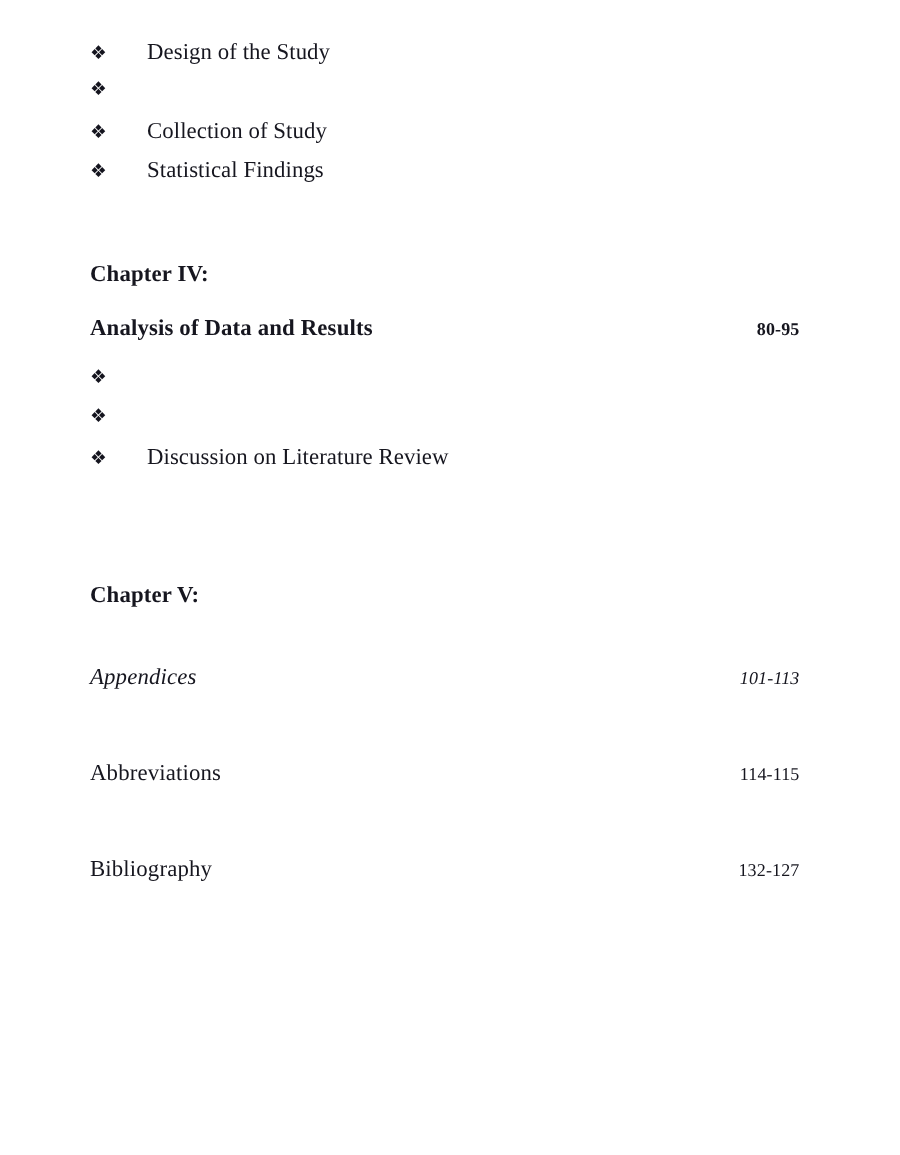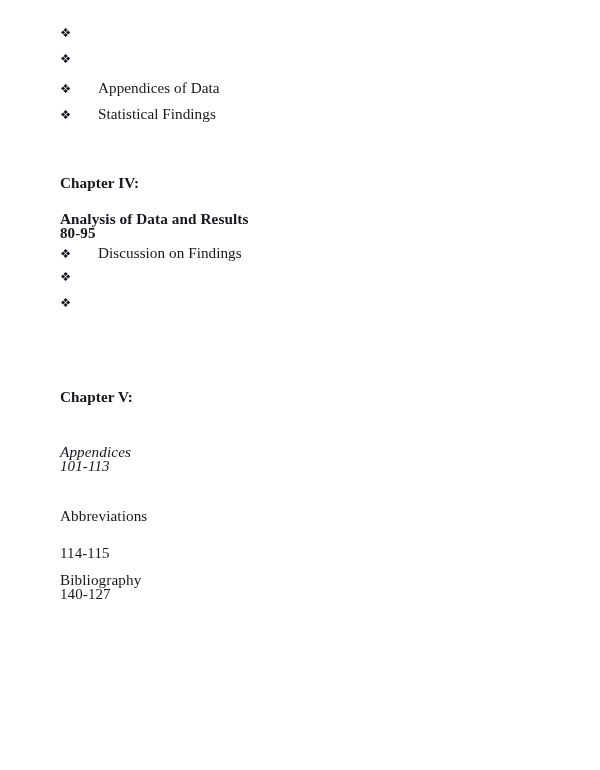--- a/index.html
+++ b/index.html
@@ -64,87 +64,87 @@
 
   
   .entry {
     position: absolute;
     left: 60px;
     width: 473px;
     display: flex;
     align-items: baseline;
     justify-content: space-between;
     white-space: nowrap;
-    flex-direction: column;
   }
   .entry-title {
     font-size: 15.2px;
     line-height: 1;
     letter-spacing: 0.1px;
   }
   .entry-pages {
-    font-size: 15px;
+    font-size: 12px;
     line-height: 1;
     text-align: center;
     letter-spacing: 0.1px;
   }
   .bold .entry-title,
   .bold .entry-pages {
     font-weight: bold;
   }
 </style>
 </head>
 <body>
 
 <div class="page">
 
   <div class="bullet-item" style="top:27px;">
     <span class="bullet-glyph">❖</span>
+    <span class="bullet-label">Design of the Study</span>
   </div>
   <div class="bullet-item" style="top:53px;">
     <span class="bullet-glyph">❖</span>
   </div>
   <div class="bullet-item" style="top:80px;">
     <span class="bullet-glyph">❖</span>
-    <span class="bullet-label">Appendices of Data</span>
+    <span class="bullet-label">Collection of Study</span>
   </div>
   <div class="bullet-item" style="top:106px;">
     <span class="bullet-glyph">❖</span>
     <span class="bullet-label">Statistical Findings</span>
   </div>
 
   <div class="chapter-label" style="top:175px;text-align:center;">Chapter IV:</div>
 
   <div class="entry bold" style="top:211px;">
     <span class="entry-title">Analysis of Data and Results</span>
     <span class="entry-pages">80-95</span>
   </div>
 
   <div class="bullet-item" style="top:245px;">
     <span class="bullet-glyph">❖</span>
-    <span class="bullet-label">Discussion on Findings</span>
   </div>
   <div class="bullet-item" style="top:271px;">
     <span class="bullet-glyph">❖</span>
   </div>
   <div class="bullet-item" style="top:297px;">
     <span class="bullet-glyph">❖</span>
+    <span class="bullet-label">Discussion on Literature Review</span>
   </div>
 
   <div class="chapter-label" style="top:349px;margin-top:40px;">Chapter V:</div>
 
 
   <div class="entry" style="top:444px;font-style:italic;">
     <span class="entry-title">Appendices</span>
     <span class="entry-pages">101-113</span>
   </div>
 
   <div class="entry" style="top:508px;gap:23px;">
     <span class="entry-title">Abbreviations</span>
     <span class="entry-pages">114-115</span>
   </div>
 
   <div class="entry" style="top:572px;">
     <span class="entry-title">Bibliography</span>
-    <span class="entry-pages">140-127</span>
+    <span class="entry-pages">132-127</span>
   </div>
 
 </div>
 
 </body></html>

